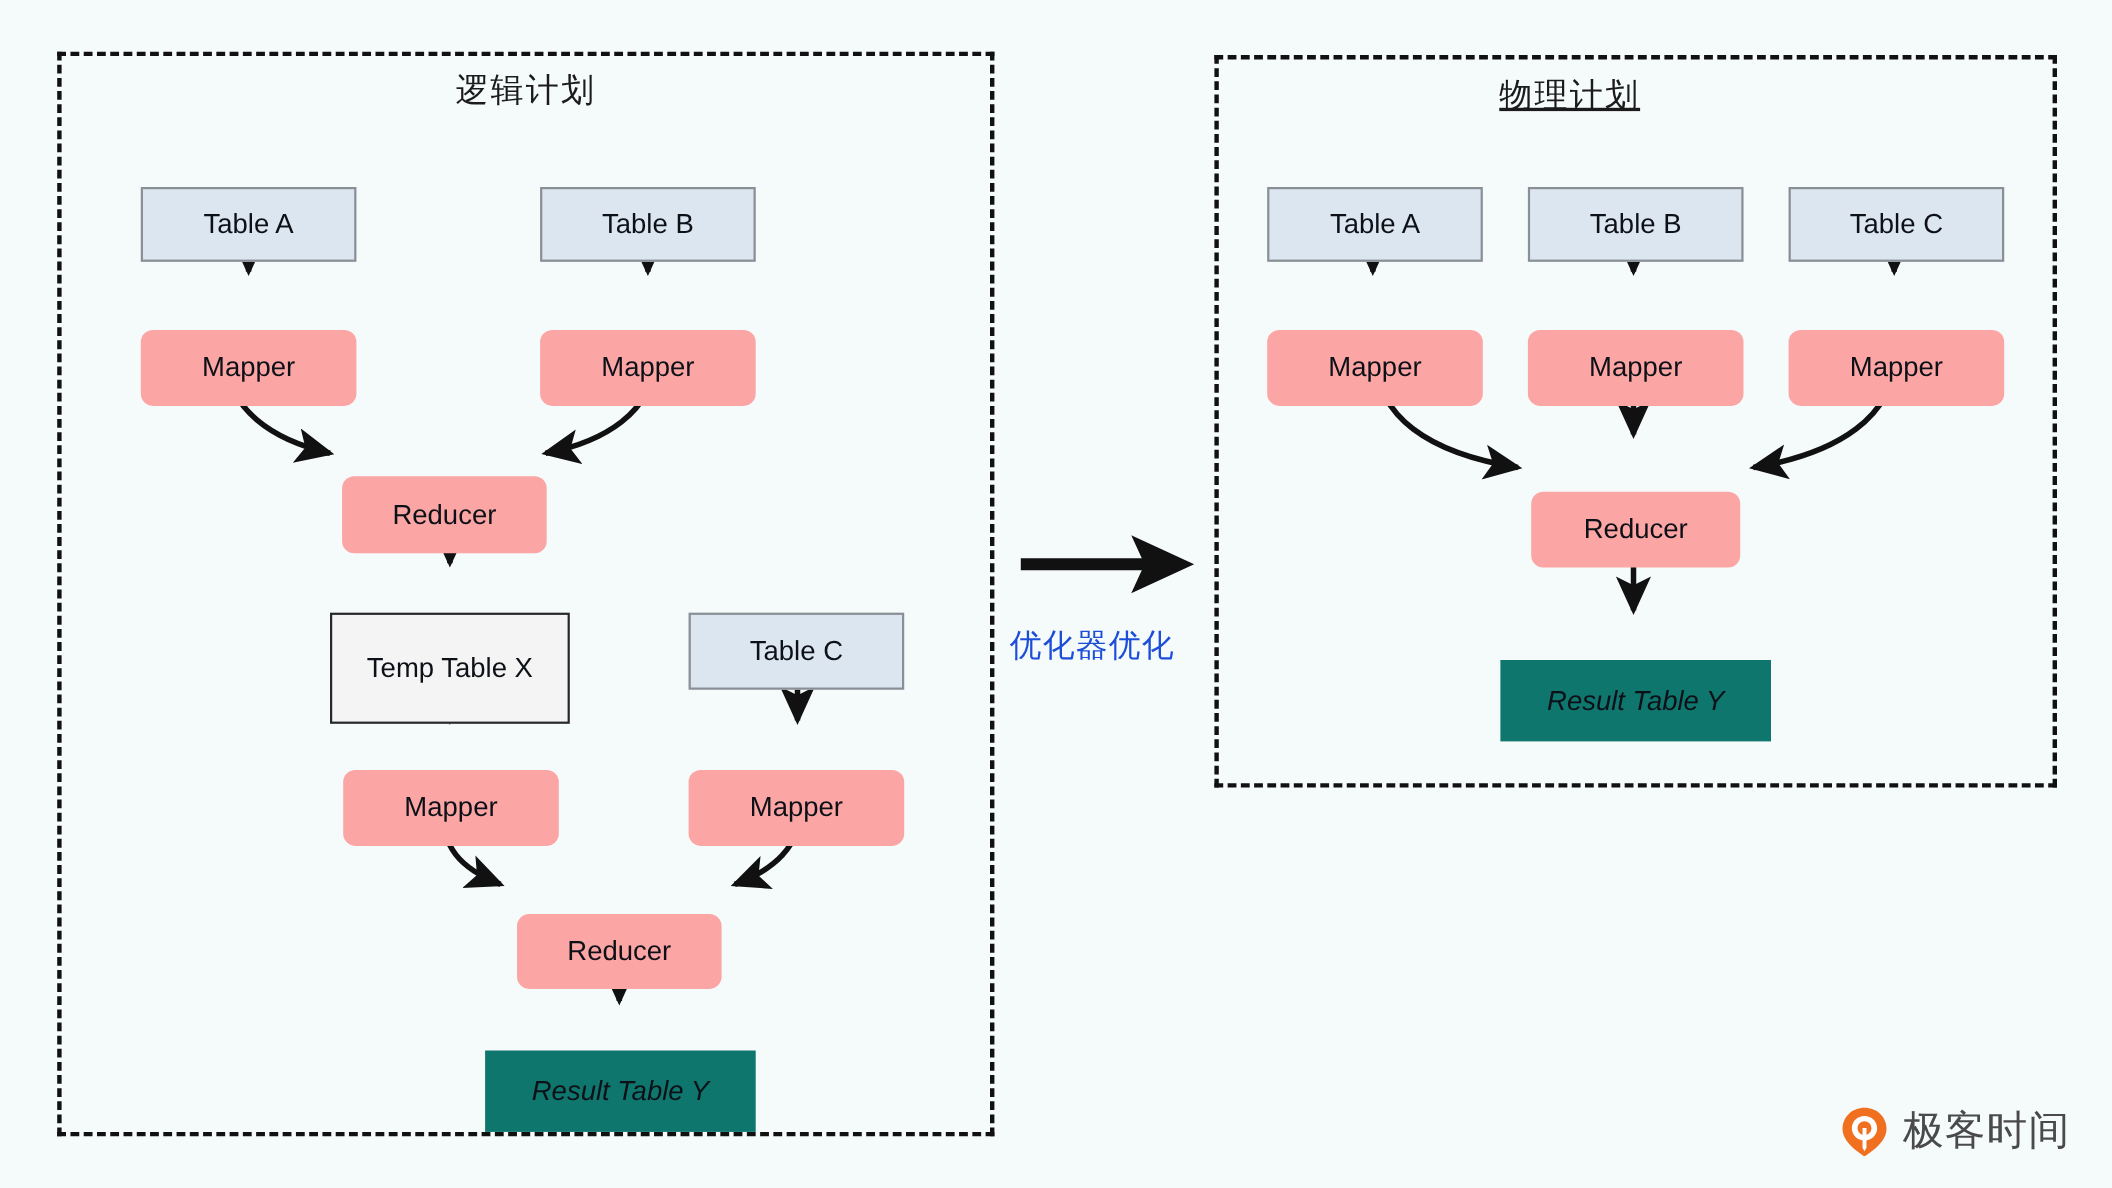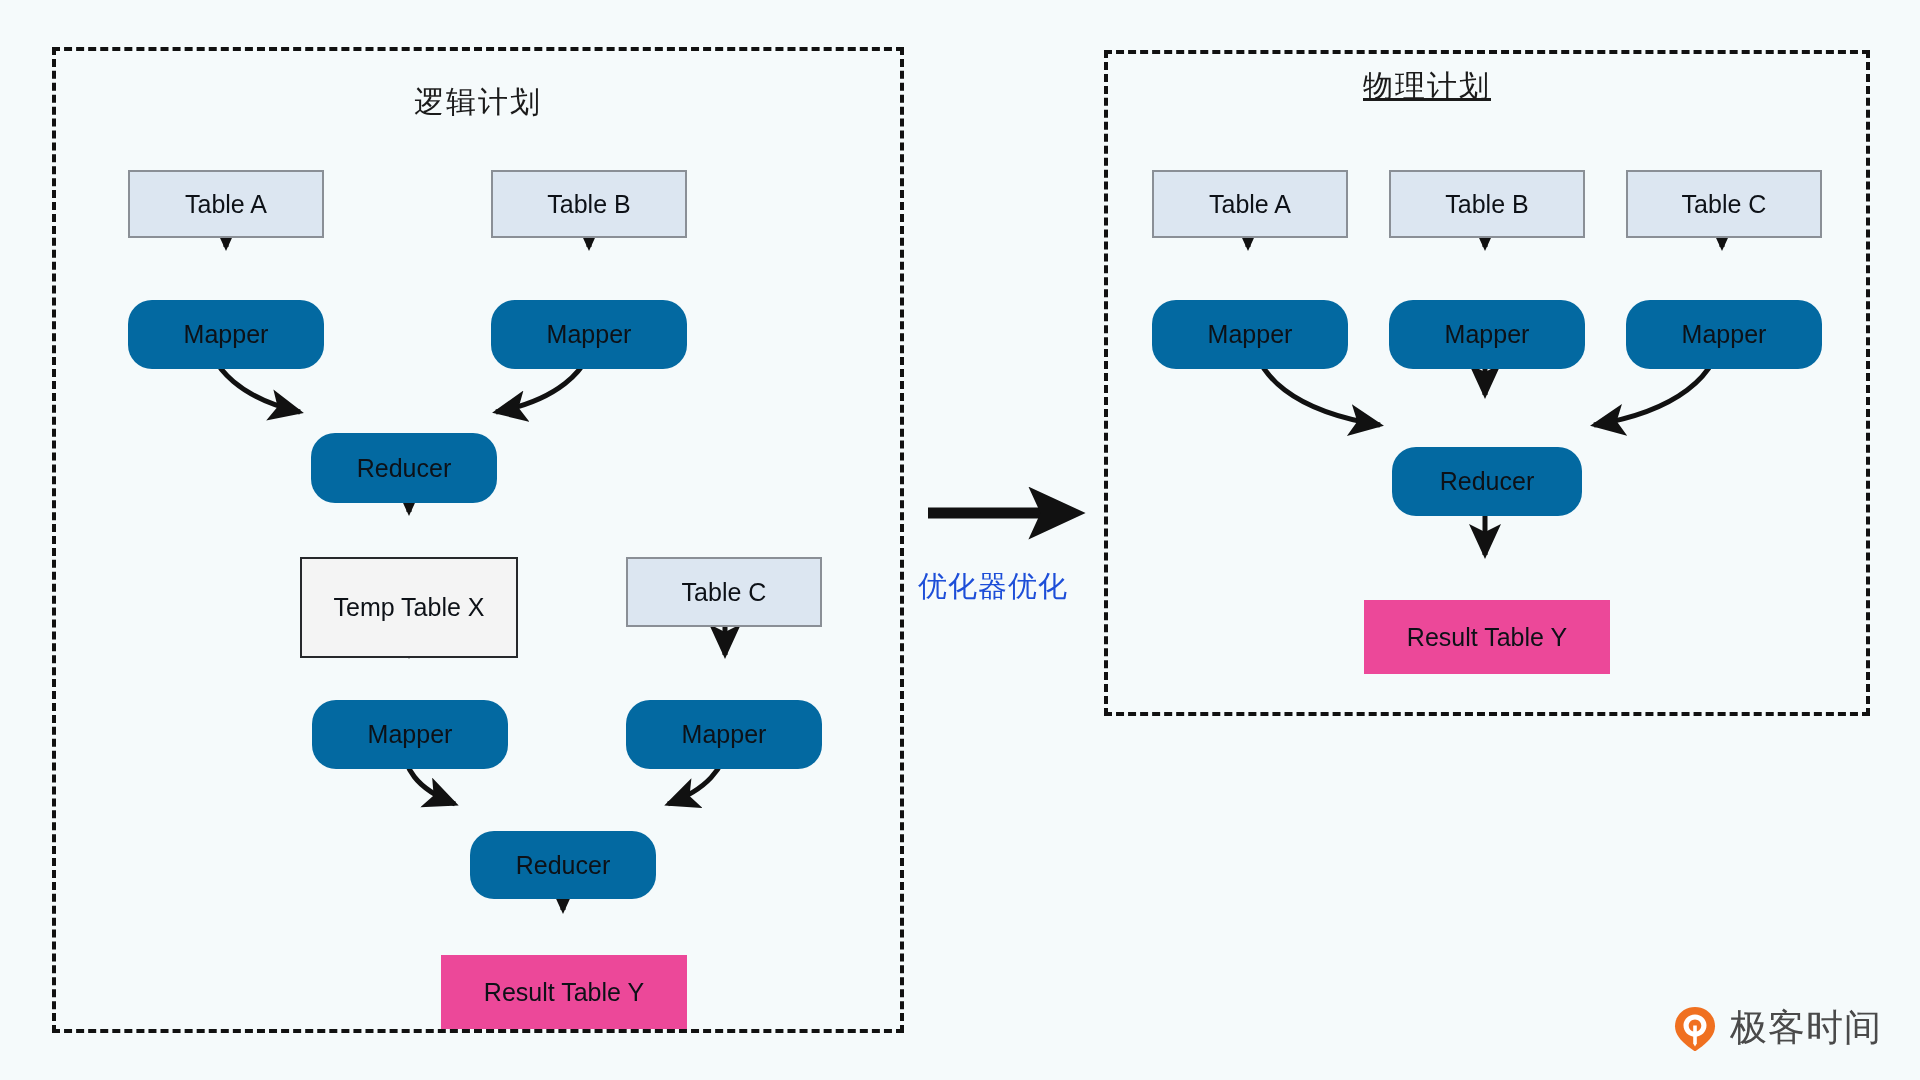--- a/index.html
+++ b/index.html
@@ -27,54 +27,55 @@
   #panel-physical{ left: 1104px;top: 50px;  width: 766px;  height: 666px; }
 
   .panel-title {
     position: absolute;
     font-size: 30px;
     color: #1b1b1b;
     letter-spacing: 2px;
     white-space: nowrap;
     text-align: center;
   }
-  #title-logical  { left: 52px;  top: 82px;  width: 852px; }
+  #title-logical  { left: 52px;  top: 62px;  width: 852px; }
   #title-physical { left: 1044px;top: 66px;  width: 766px; text-decoration: underline; }
 
   
   .node {
     position: absolute;
     box-sizing: border-box;
     display: flex;
     align-items: center;
     justify-content: center;
     font-size: 25px;
     color: #0d1117;
     white-space: nowrap;
     margin-top: 44px;
   }
   .node.table {
     background: #dce6f1;
     border: 2px solid #8a8f96;
     border-radius: 0;
   }
   .node.mapper, .node.reducer {
-    background: #0369a1;
+    background: #fca5a5;
     border: none;
-    border-radius: 24px;
+    border-radius: 11px;
   }
   .node.temp {
     background: #f4f4f4;
     border: 2px solid #26282b;
     border-radius: 0;
   }
   .node.result {
-    background: #ec4899;
+    background: #0f766e;
     border: none;
     border-radius: 0;
+    font-style: italic;
   }
 
   
   #arrows {
     position: absolute;
     left: 0; top: 0;
     width: 1920px; height: 1080px;
     pointer-events: none;
   }
 

